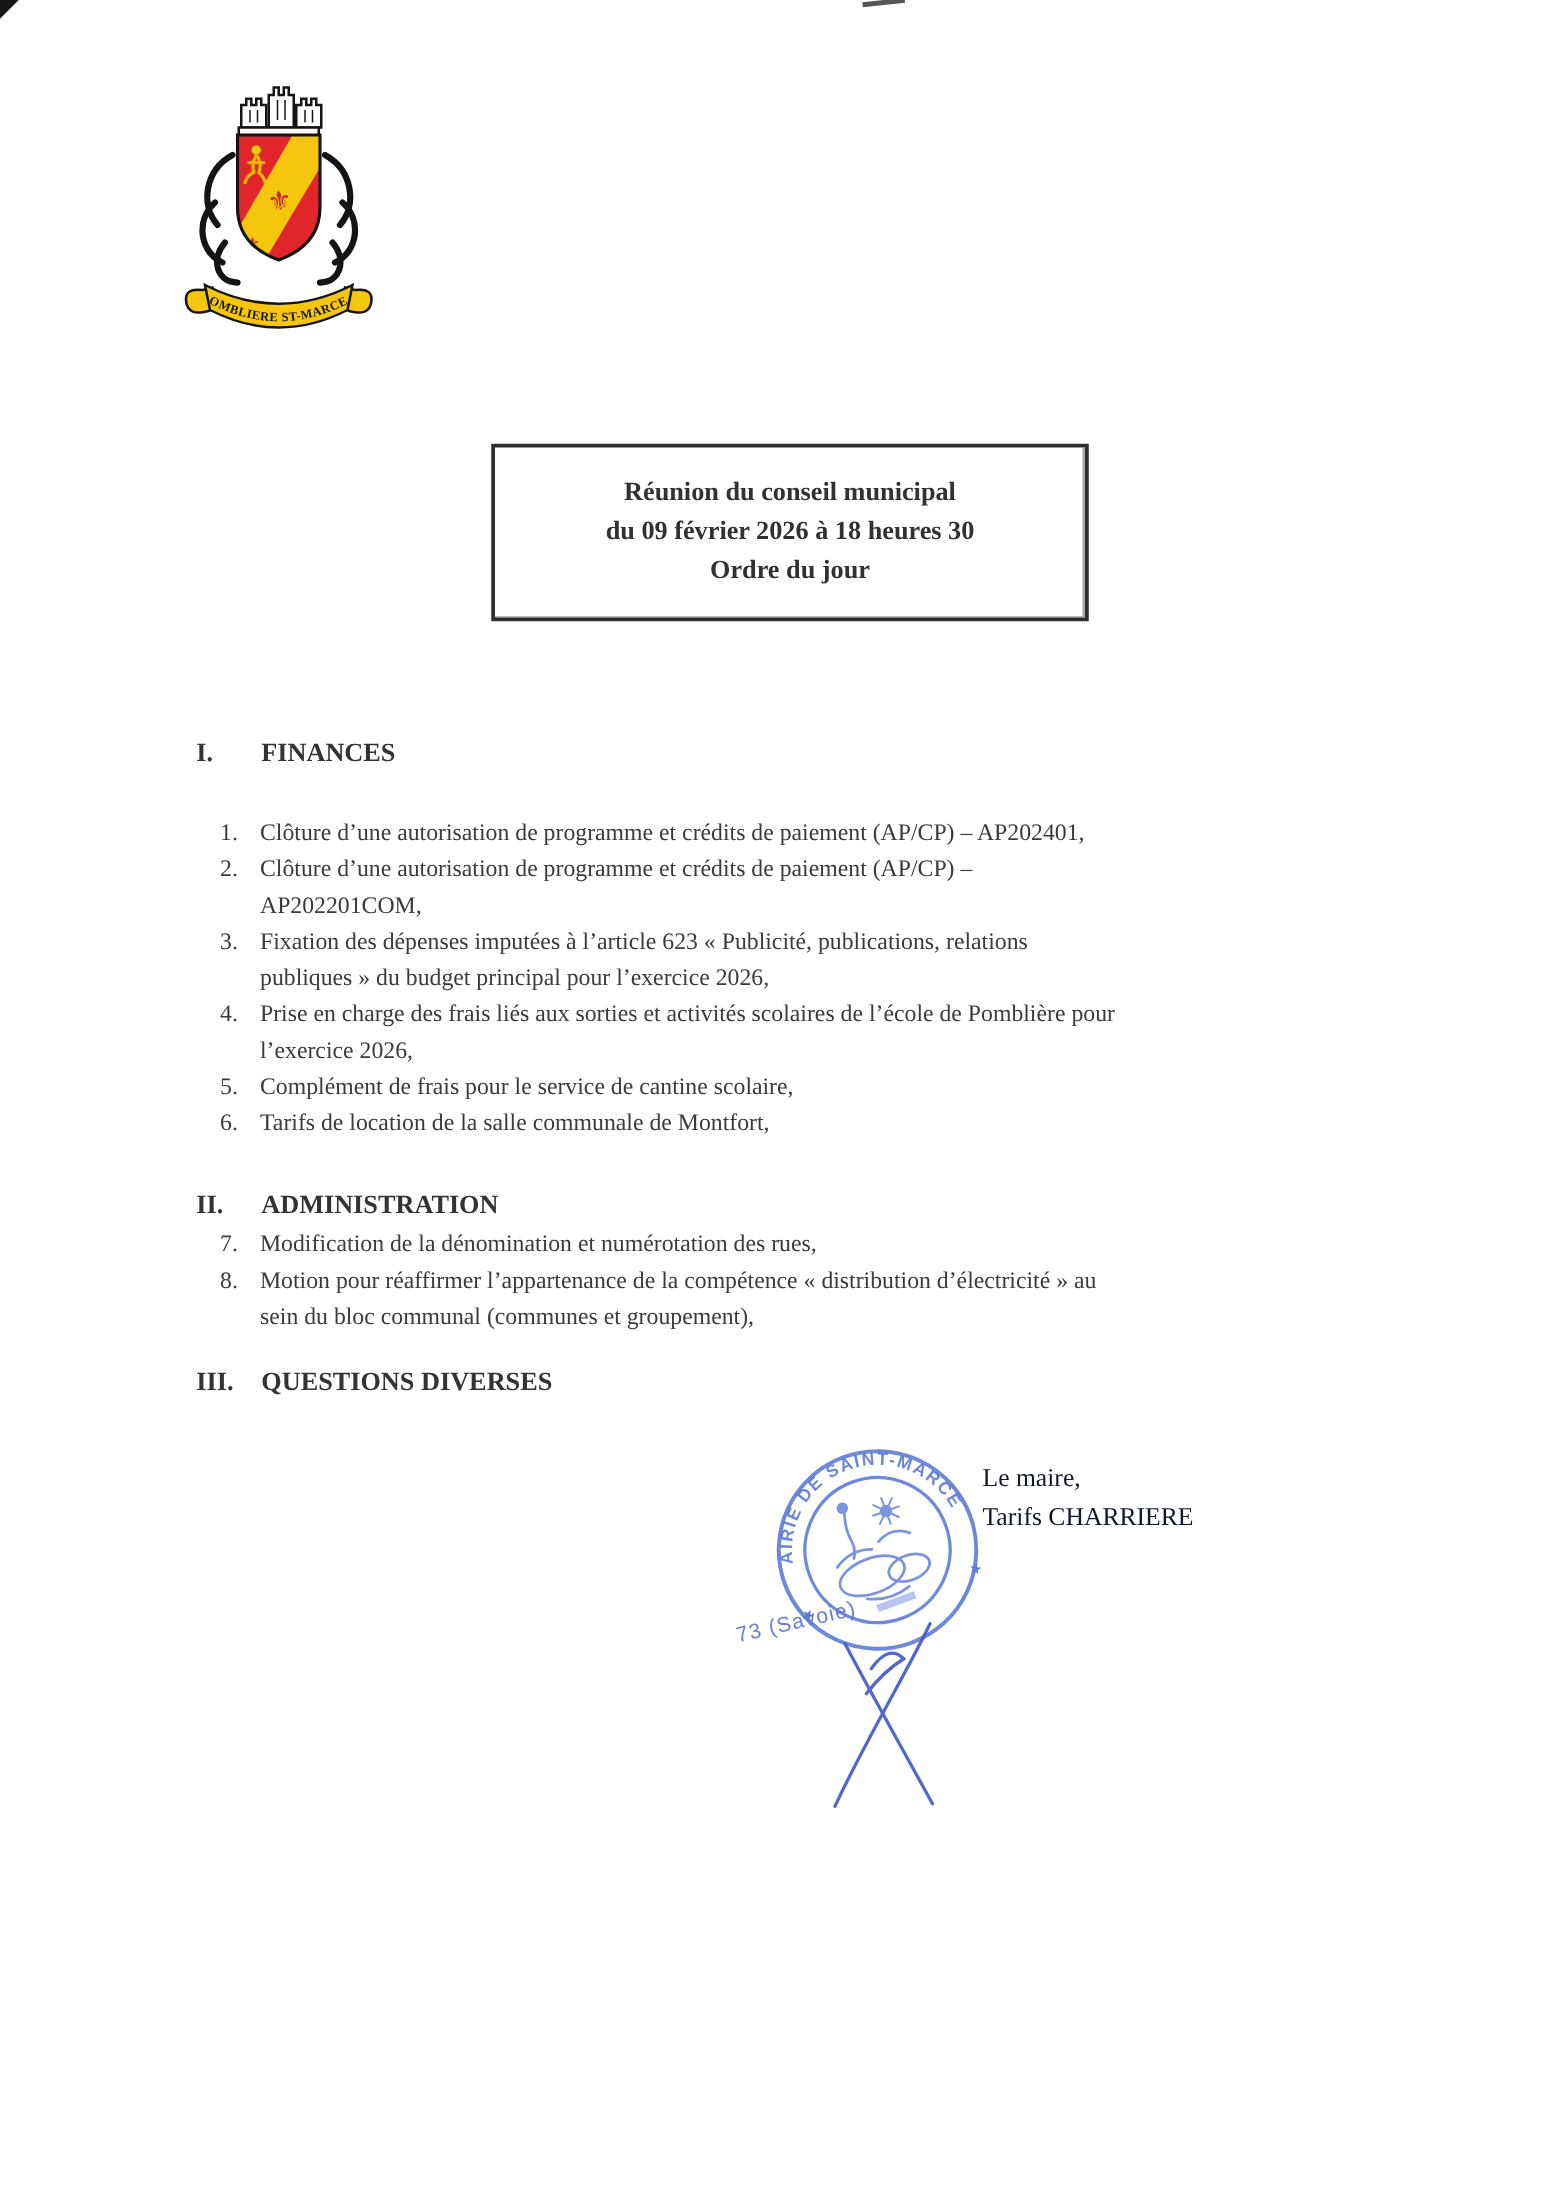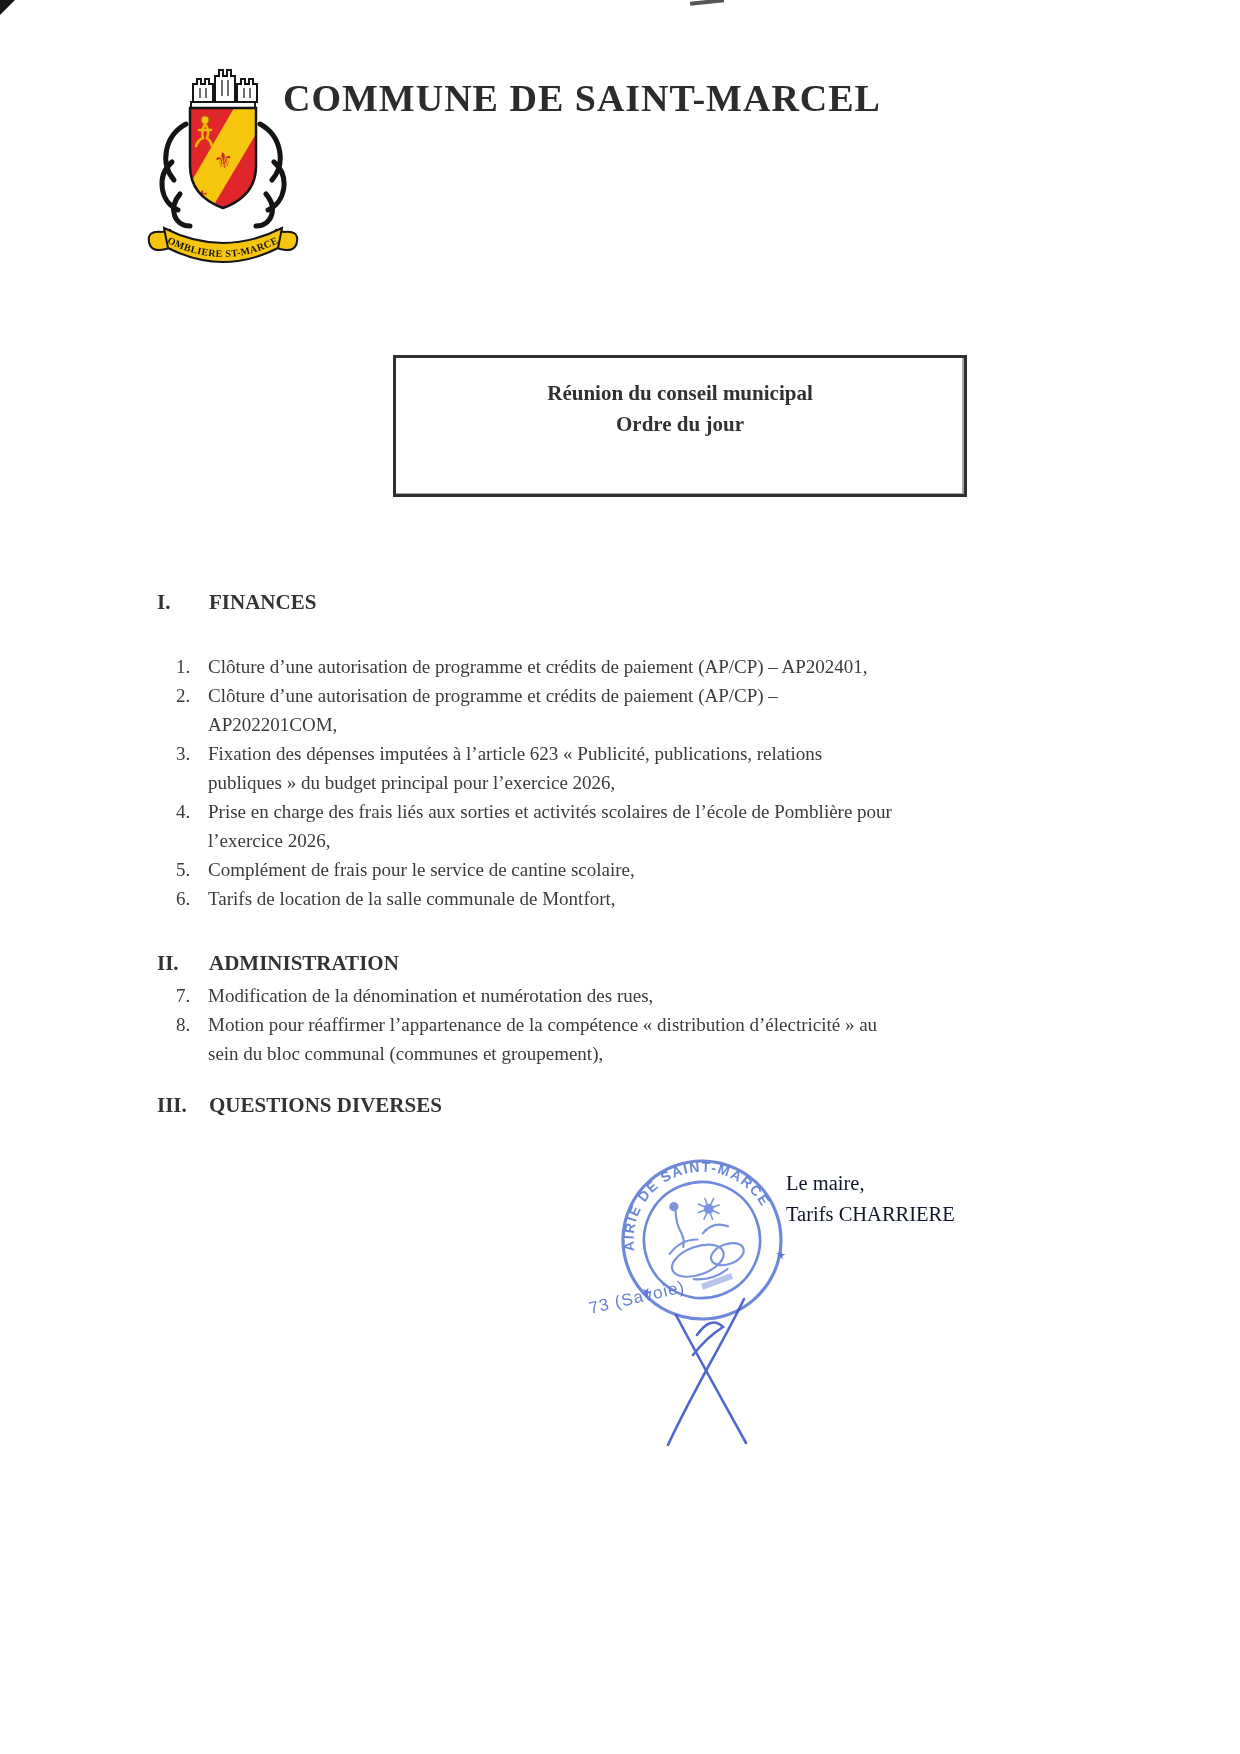--- a/index.html
+++ b/index.html
@@ -8,21 +8,21 @@
     font-family:"Liberation Serif","DejaVu Serif",serif;color:#3a3a3a;overflow:hidden;
   }
   .artifact-corner{position:absolute;left:0;top:0;width:0;height:0;
     border-top:15px solid #161616;border-right:15px solid transparent;}
   .artifact-top{position:absolute;left:690px;top:0;width:34px;height:4px;background:#2a2a2a;transform:rotate(-6deg);opacity:.8;}
   .doc-title{
     position:absolute;left:283px;top:76px;margin:0;
     font-size:38px;font-weight:bold;letter-spacing:1px;color:#2c2c2c;white-space:nowrap;
   }
   .notice-box{
-    position:absolute;left:393px;top:355px;width:574px;height:142px;
+    position:absolute;left:393px;top:355px;width:478px;height:142px;
     border:3px solid #2f2f2f;box-sizing:border-box;
     text-align:center;font-weight:bold;font-size:21px;line-height:31px;
     padding-top:20px;color:#313131;
     box-shadow:inset -2px -1px 0 0 rgba(60,60,60,.45);
   }
   .sec{position:absolute;left:157px;font-size:21px;font-weight:bold;color:#333;white-space:nowrap;}
   .sec .rn{display:inline-block;width:52px;}
   .items{position:absolute;left:176px;width:856px;font-size:19px;line-height:29px;color:#3b3b3b;}
   .item{display:flex;}
   .item .no{flex:0 0 32px;}
@@ -80,24 +80,24 @@
     <g stroke="#151515" stroke-width="2" fill="#f6c60e">
       <path d="M24,172 q-15,-2 -13,10 q2,11 17,7 l8,-3 -4,-16 Z"></path>
       <path d="M146,172 q15,-2 13,10 q-2,11 -17,7 l-8,-3 4,-16 Z"></path>
       <path d="M26,168 Q85,198 144,168 L140,188 Q85,216 30,188 Z"></path>
     </g>
     <text font-size="10" font-weight="bold" fill="#161616" letter-spacing="0.4" font-family="Liberation Serif, serif">
       <textPath href="#bannerArc" startOffset="50%" text-anchor="middle">POMBLIERE ST-MARCEL</textPath>
     </text>
   </svg>
 
-  <h1 class="doc-title">COMMUNE DE SAINT-MARCEL</h1>
 
   <div class="notice-box">
     <div>Réunion du conseil municipal</div>
+    <div>du 09 février 2026 à 18 heures 30</div>
     <div>Ordre du jour</div>
   </div>
 
   <div class="sec" style="top:590px;">
     <span class="rn">I.</span><span>FINANCES</span>
   </div>
   <div class="items" style="top:652px;">
     <div class="item">
       <span class="no">1.</span>
       <div class="tx">Clôture d’une autorisation de programme et crédits de paiement (AP/CP) – AP202401,</div>

